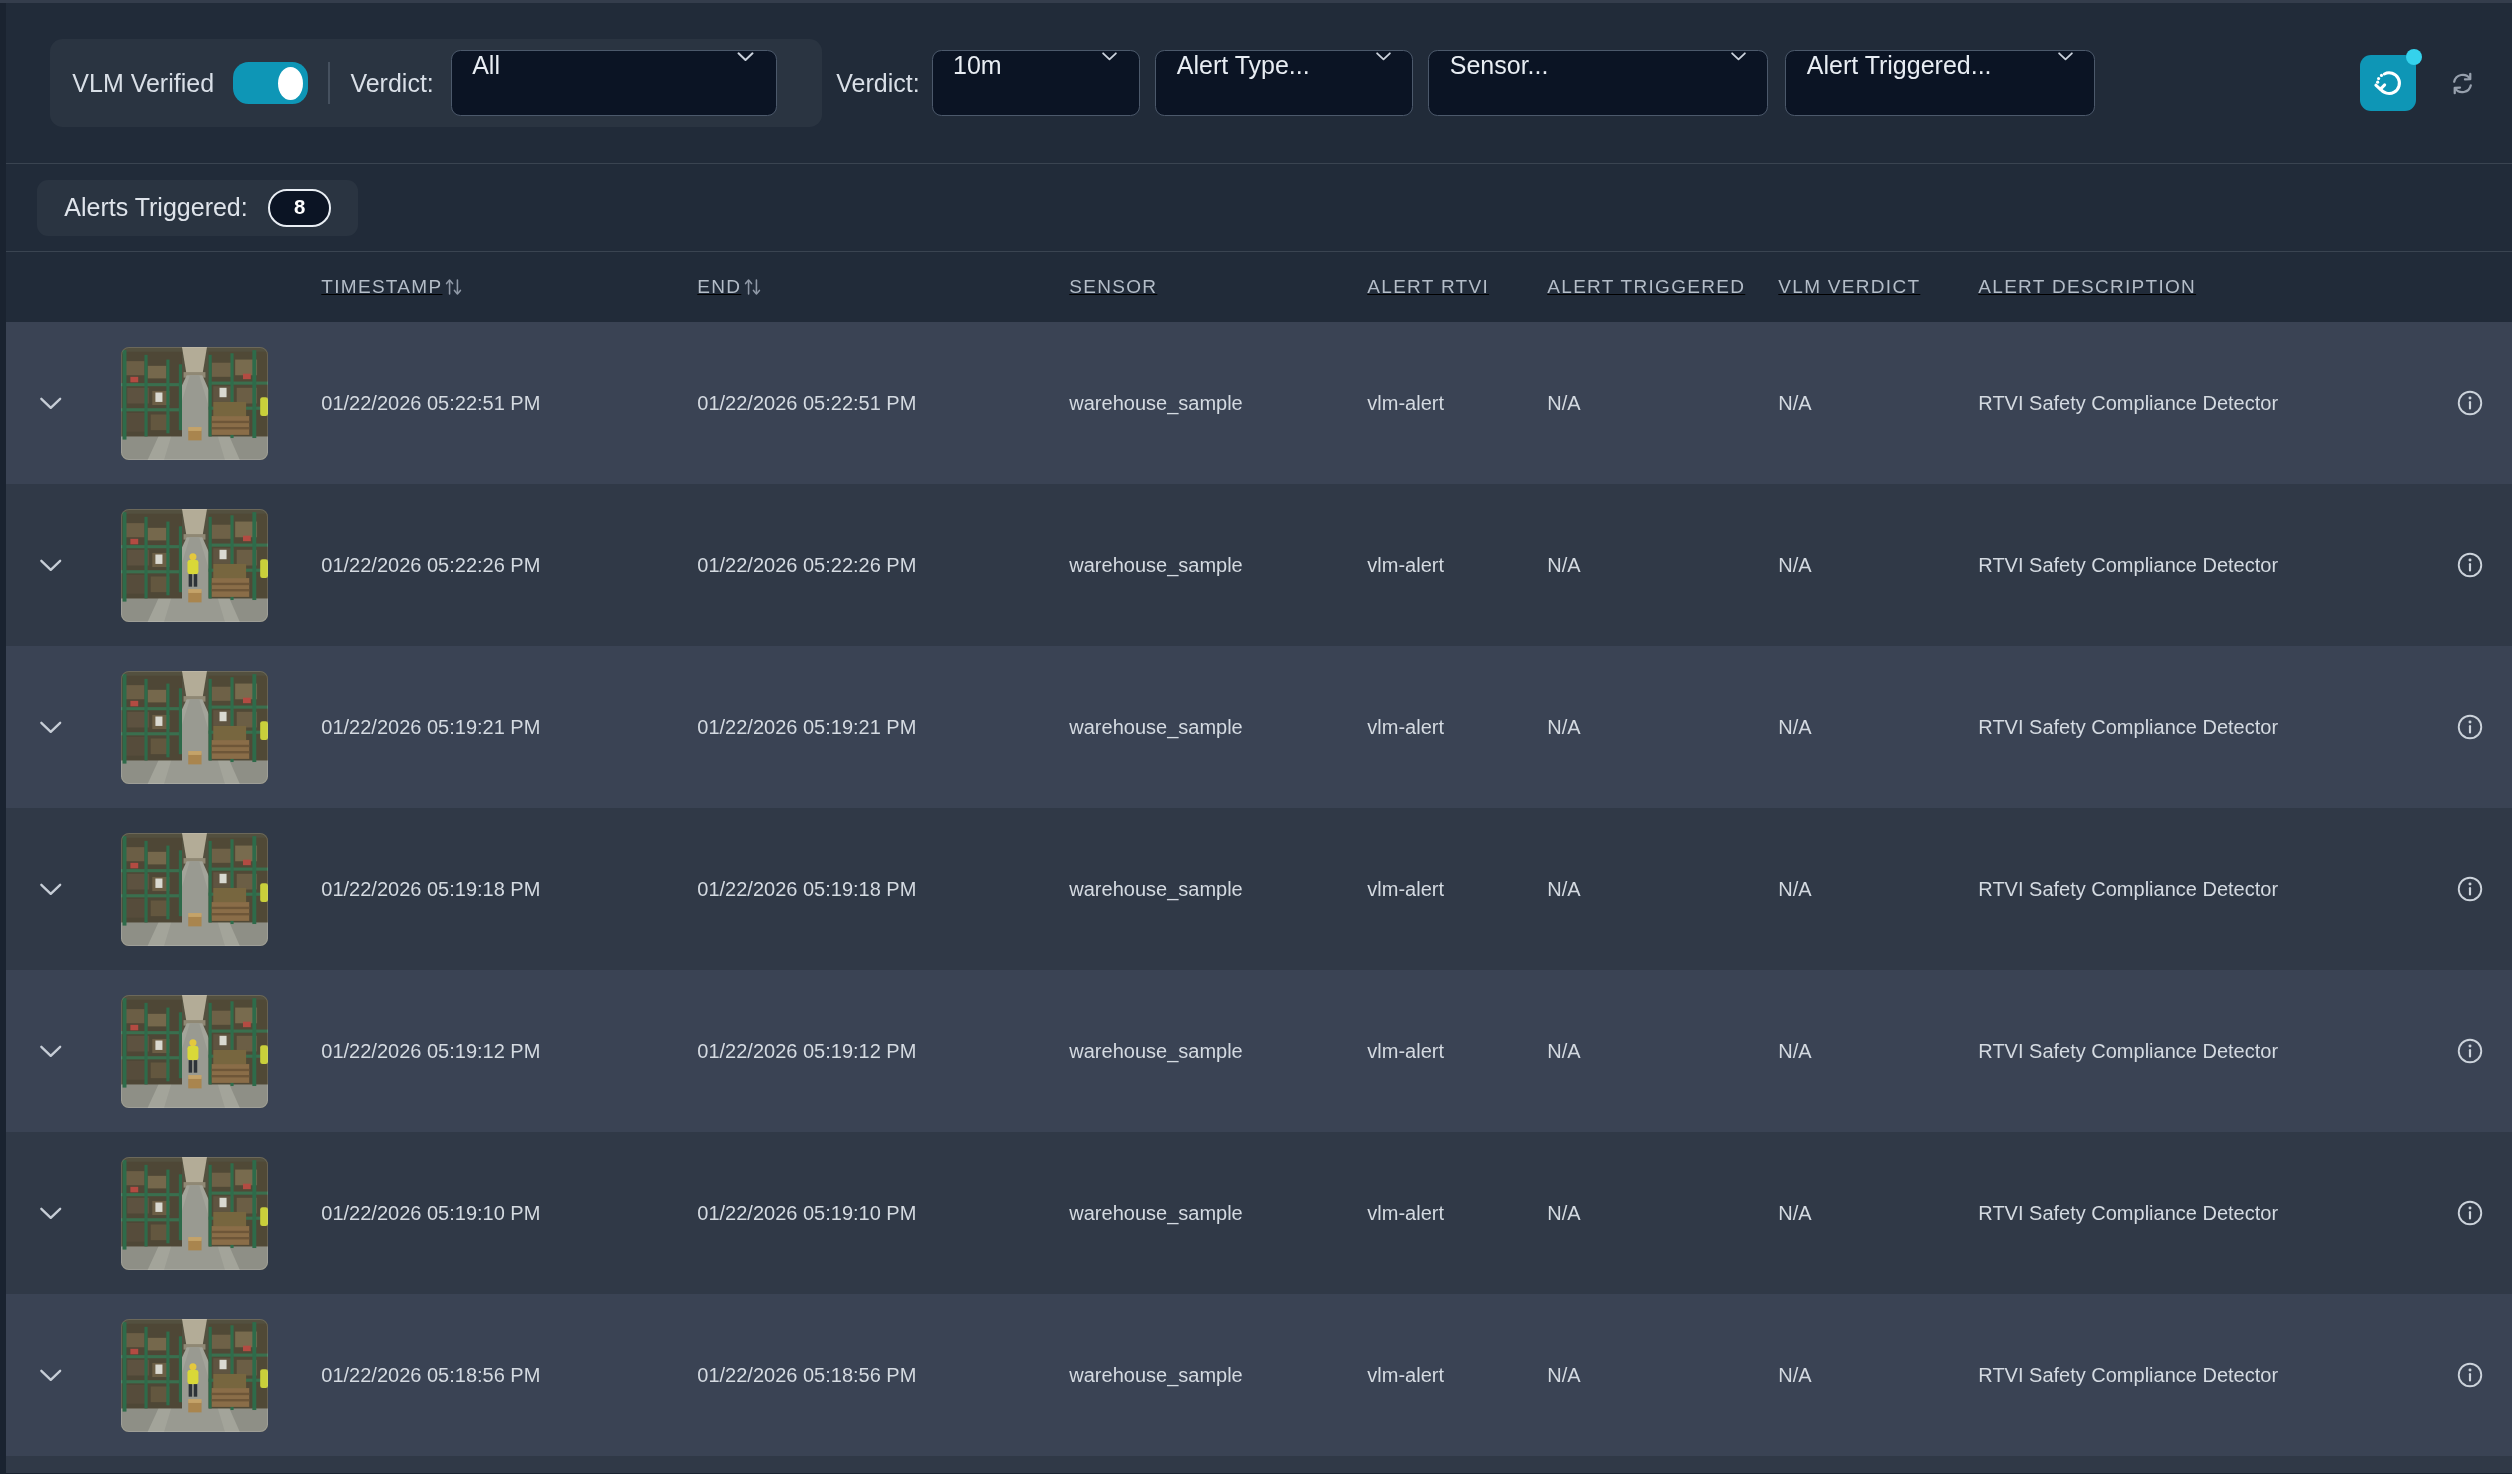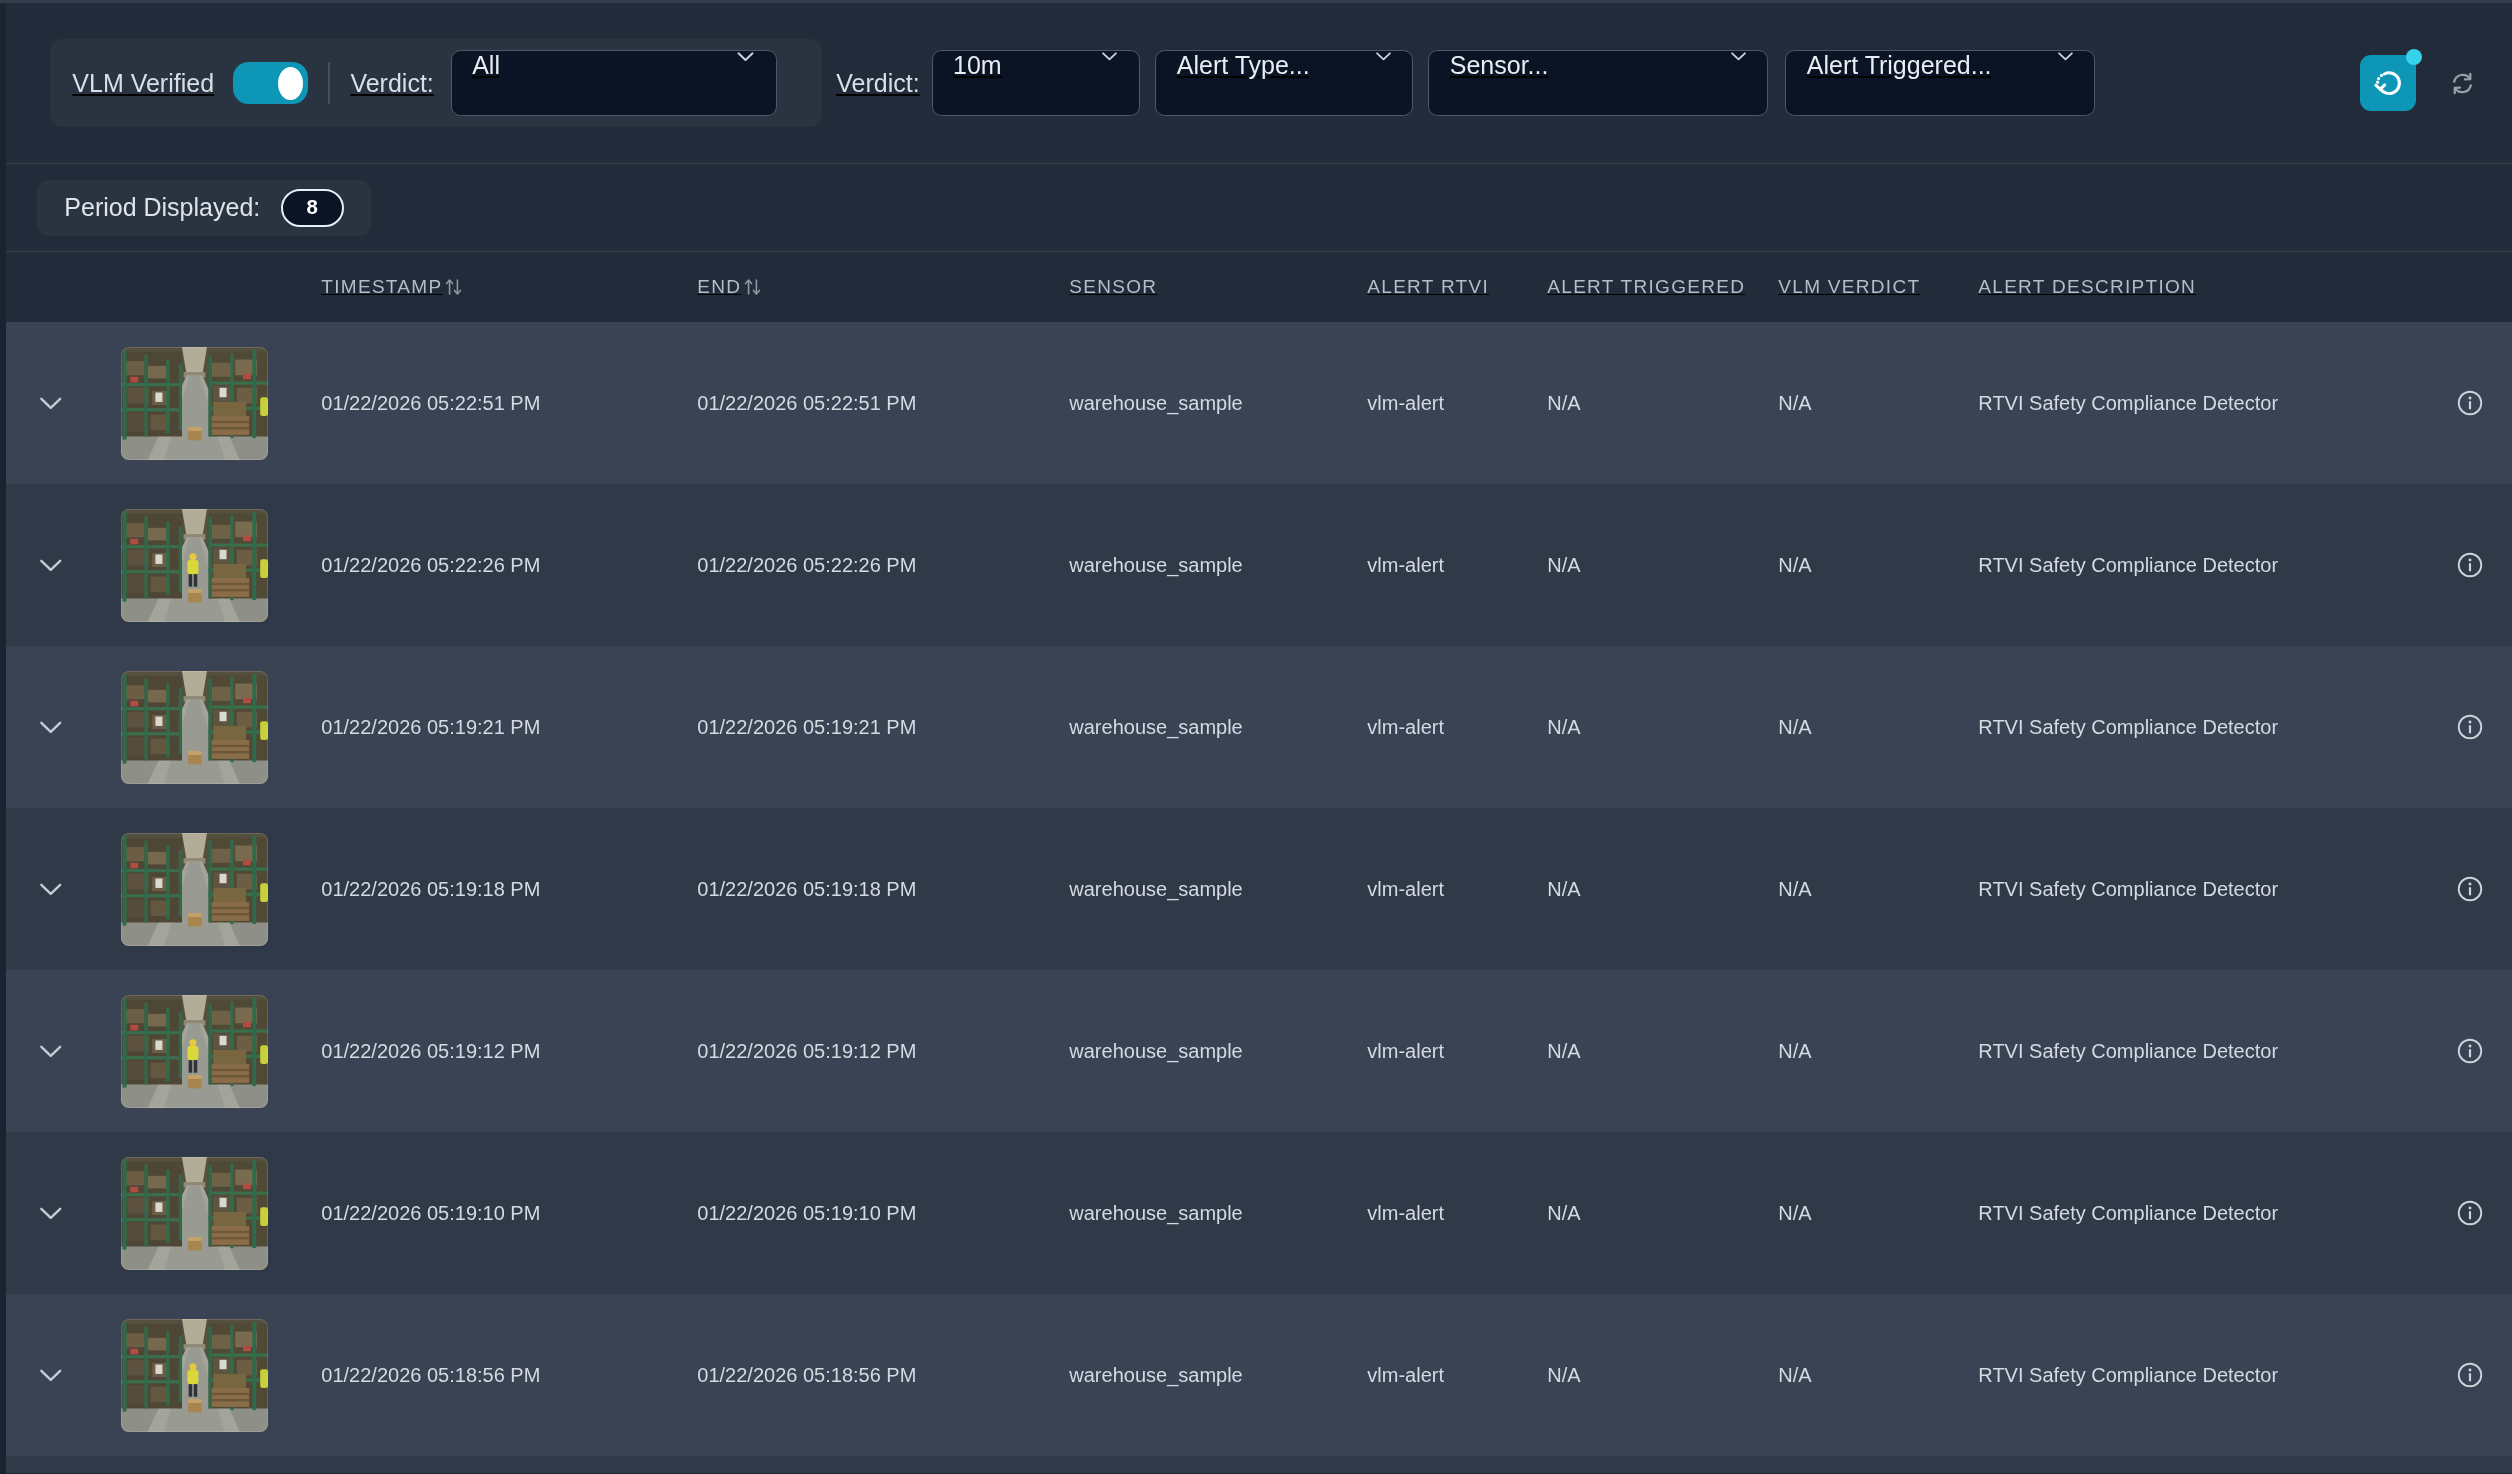--- a/index.html
+++ b/index.html
@@ -5,21 +5,21 @@
   html,body{margin:0;padding:0;}
   body{
     width:2512px;height:1475px;overflow:hidden;position:relative;
     background:#1a2330;
     font-family:"Liberation Sans", sans-serif;
     -webkit-font-smoothing:antialiased;
   }
   .top-strip{height:3.1px;width:100%;background:#343d4c;}
   .band{background:#212b39;margin-left:6.3px;border-bottom:1.6px solid #3a4451;box-sizing:border-box;}
   
-  .toolbar{height:161px;display:flex;align-items:center;padding-left:44px;padding-right:36px;text-decoration:underline;}
+  .toolbar{height:161px;display:flex;align-items:center;padding-left:44px;padding-right:36px;}
   .filter-group{
     width:772px;height:88px;flex:0 0 auto;background:#2a3441;border-radius:12.5px;
     display:flex;align-items:center;padding:0 22px;box-sizing:border-box;
   }
   .lbl{font-size:25px;color:#d9dfe7;font-weight:500;white-space:nowrap;}
   .toggle{
     position:relative;width:75px;height:42px;border-radius:15.7px;background:#0e96b6;
     margin-left:19px;flex:0 0 auto;cursor:pointer;
   }
   .toggle .knob{
@@ -163,21 +163,21 @@
           <path d="M19.4 13.6 A7.8 7.8 0 0 1 5.4 16.4"></path>
           <path d="M5.1 20.6 L5.1 15.8 L9.8 15.6"></path>
         </svg>
       </span>
     </button>
   </div>
 </div>
 
 <div class="band summary">
   <div class="summary-chip">
-    <span class="lbl">Period Displayed:</span>
+    <span class="lbl">Alerts Triggered:</span>
     <span class="count-pill">8</span>
   </div>
 </div>
 
 <div class="band thead grid">
     <div></div>
     <div></div>
     <div class="hcell">
       <span class="hlabel">TIMESTAMP</span>
   <span>

